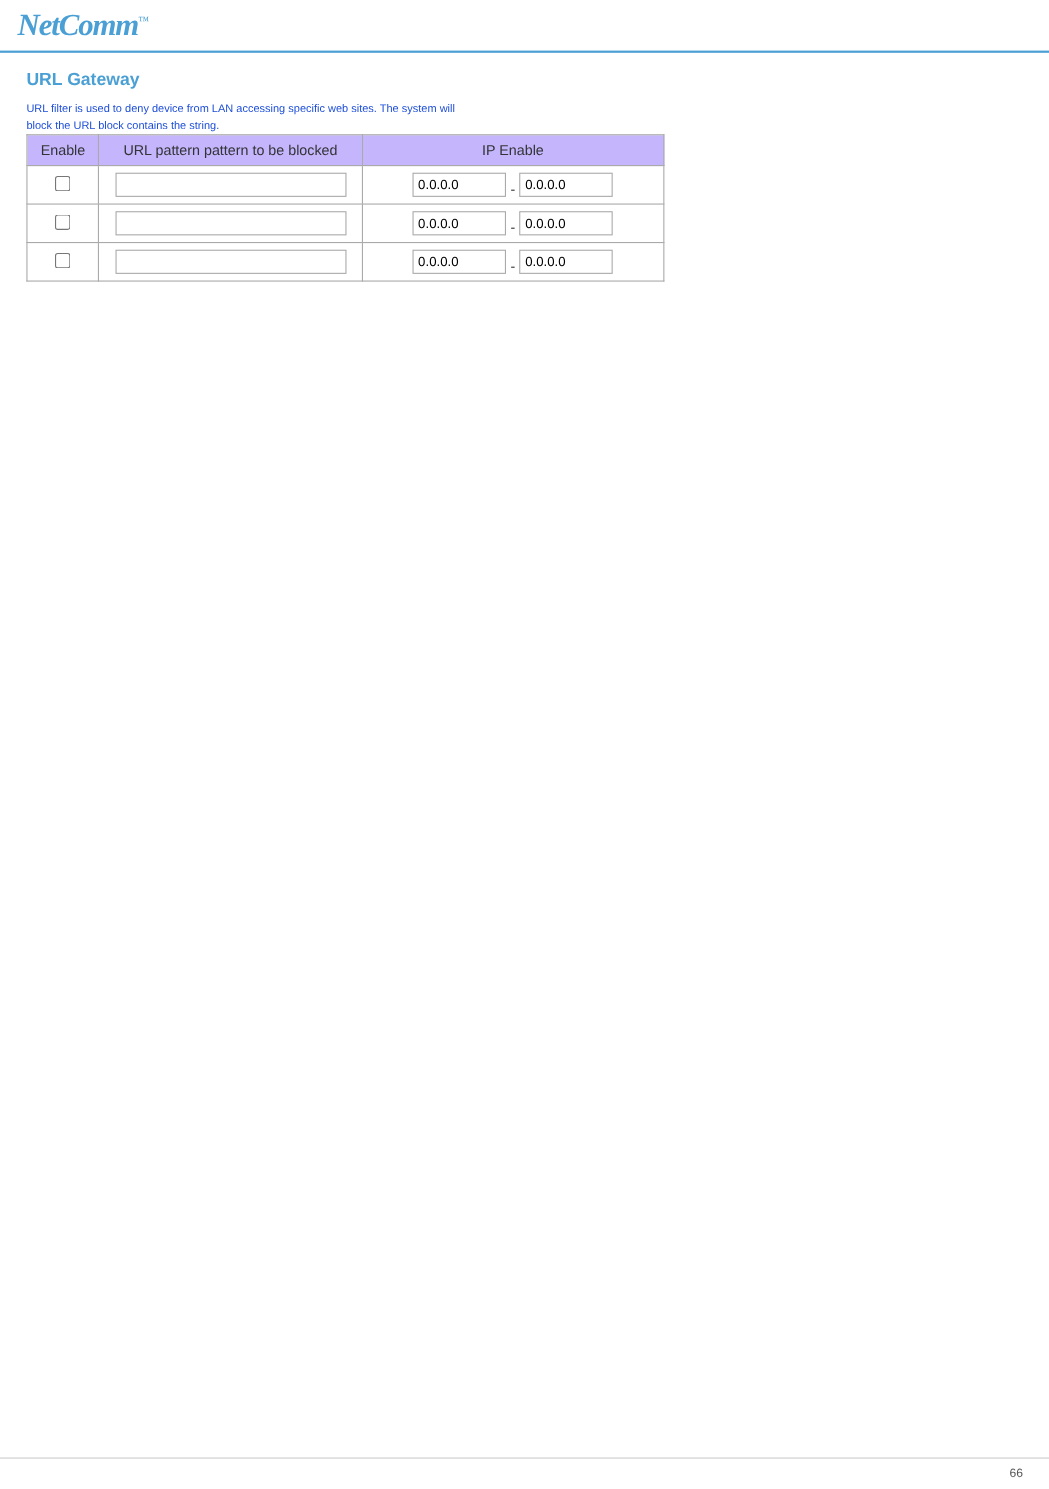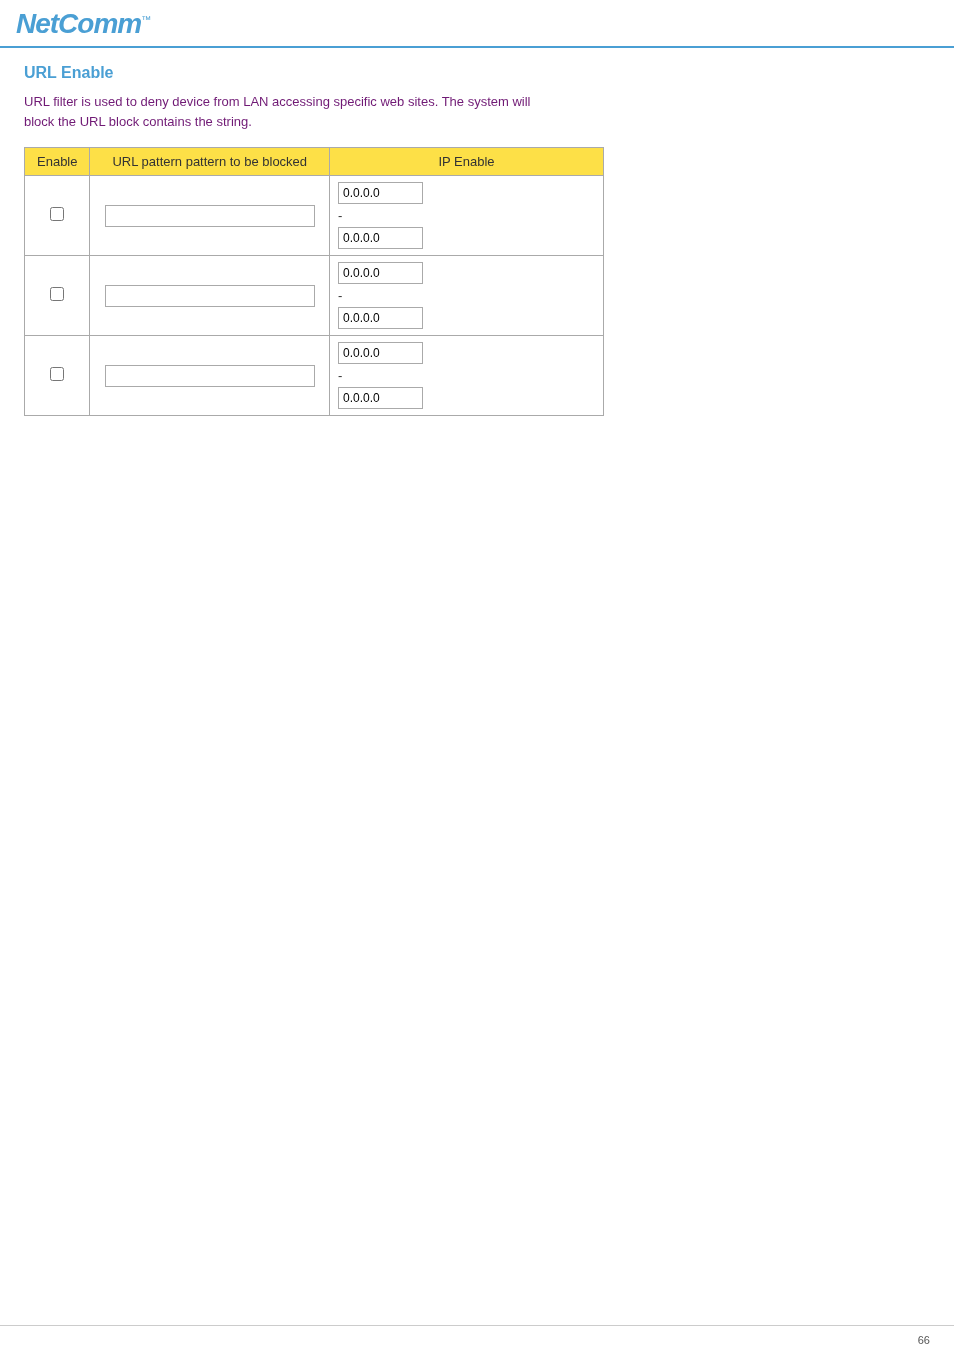--- a/index.html
+++ b/index.html
@@ -21,21 +21,21 @@
       display: flex;
       align-items: center;
     }
 
     .logo-text {
       font-size: 28px;
       font-style: italic;
       font-weight: bold;
       color: #4a9fd4;
       letter-spacing: -1px;
-      font-family: Liberation Sans, sans-serif;
+      font-family: Liberation Serif, serif;
     }
 
     .logo-tm {
       font-size: 10px;
       font-style: normal;
       font-weight: normal;
       vertical-align: super;
       color: #4a9fd4;
     }
 
@@ -45,35 +45,34 @@
     }
 
     .page-title {
       color: #4a9fd4;
       font-size: 16px;
       font-weight: bold;
       margin-bottom: 10px;
     }
 
     .description {
-      font-size: 13px;
-      color: #701a75;
-      margin-bottom: 16px;
+      font-size: 10px;
+      color: #1d4ed8;
       line-height: 1.5;
     }
 
     
     .filter-table {
       border-collapse: collapse;
       border: 1px solid #aaaaaa;
       width: 580px;
     }
 
     .filter-table th {
-      background: #fde047;
+      background: #c4b5fd;
       border: 1px solid #aaaaaa;
       padding: 6px 12px;
       font-size: 13px;
       font-weight: normal;
       text-align: center;
       color: #333333;
     }
 
     .filter-table td {
       border: 1px solid #aaaaaa;
@@ -106,24 +105,23 @@
       width: 85px;
       height: 22px;
       border: 1px solid #aaaaaa;
       padding: 2px 4px;
       font-size: 12px;
       text-align: left;
     }
 
     .ip-range-cell {
       display: flex;
-      align-items: flex-start;
+      align-items: flex-end;
       justify-content: center;
       gap: 4px;
-      flex-direction: column;
     }
 
     .ip-separator {
       font-size: 13px;
       color: #333;
     }
 
     .enable-checkbox {
       width: 14px;
       height: 14px;
@@ -154,21 +152,21 @@
 <body>
 
 <div class="header">
   <div class="logo-text">
     <span>NetComm</span><span class="logo-tm">™</span>
   </div>
 </div>
 
 <div class="content">
 
-  <div class="page-title">URL Enable</div>
+  <div class="page-title">URL Gateway</div>
 
   <div class="description">
     <span>URL filter is used to deny device from LAN accessing specific web sites. The system will</span><br>
     <span>block the URL block contains the string.</span>
   </div>
 
   <table class="filter-table">
     <thead>
       <tr>
         <th class="td-enable">Enable</th>

